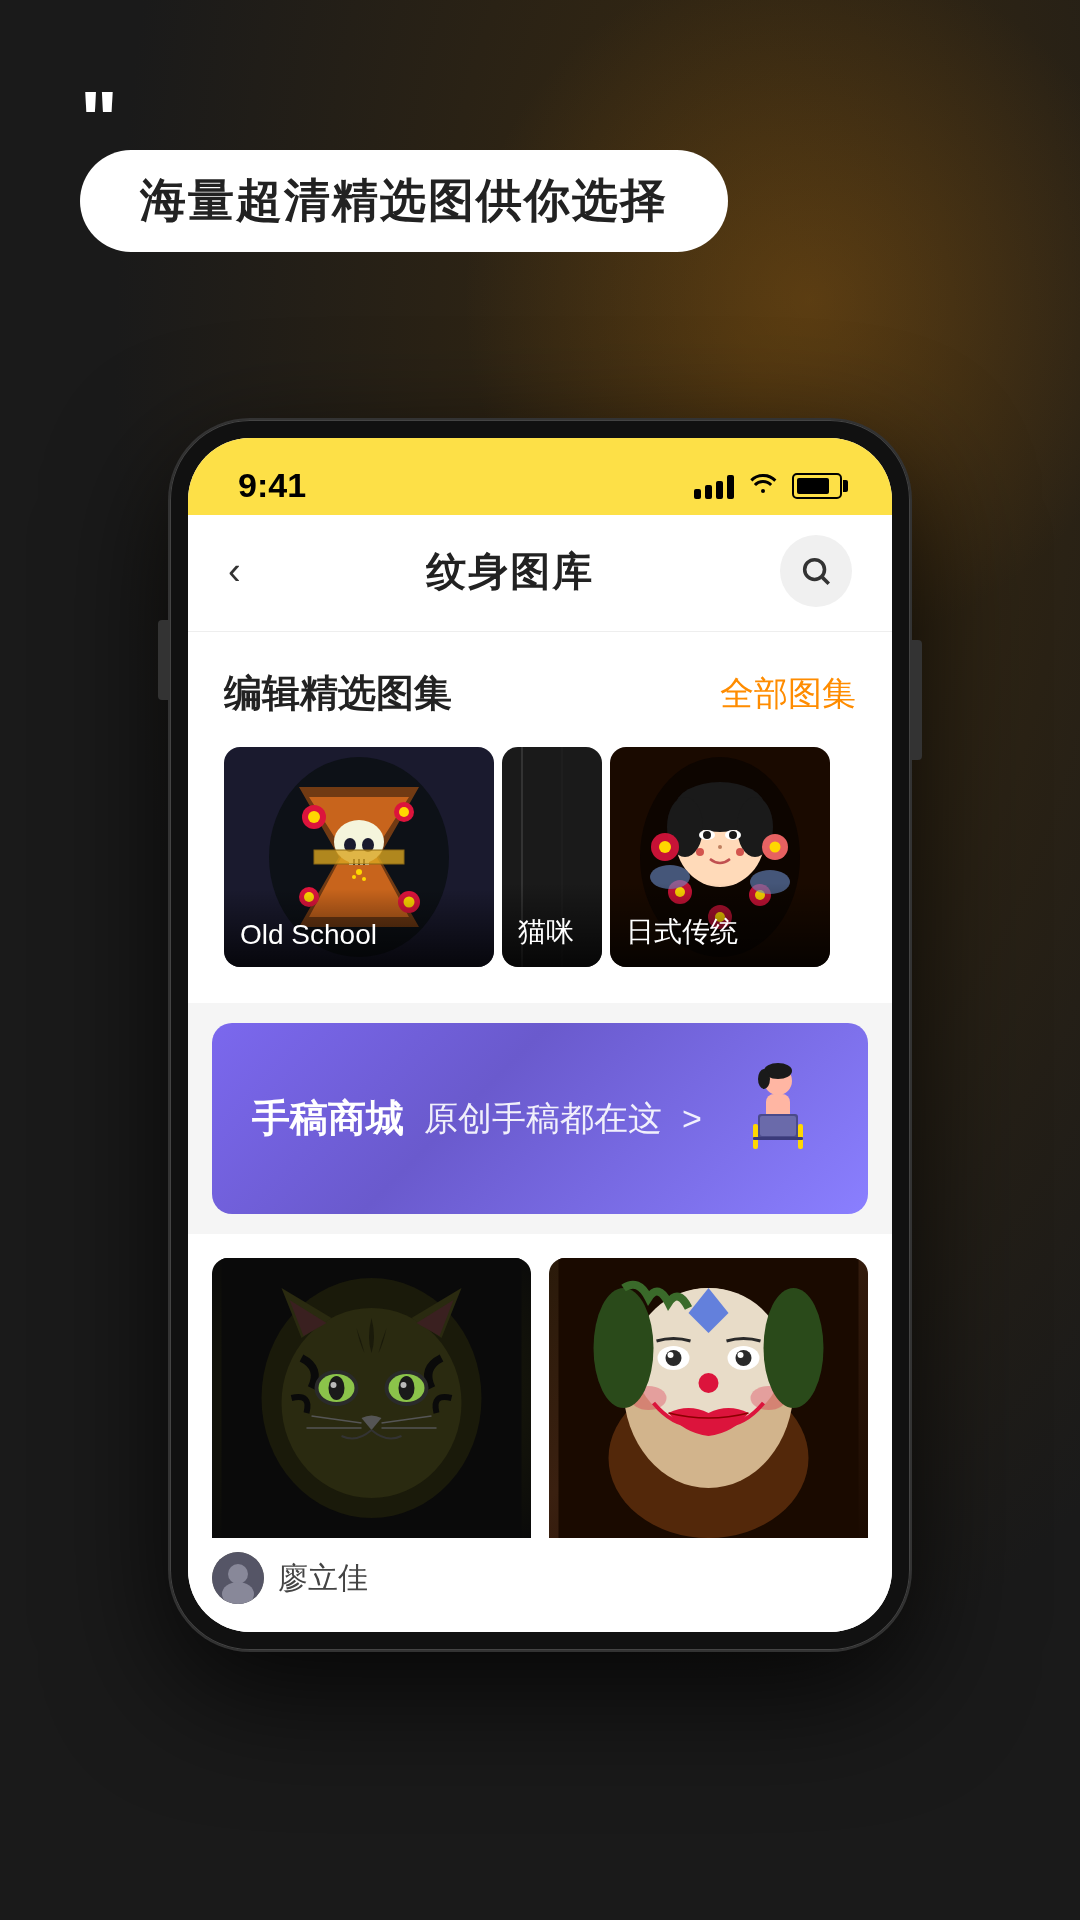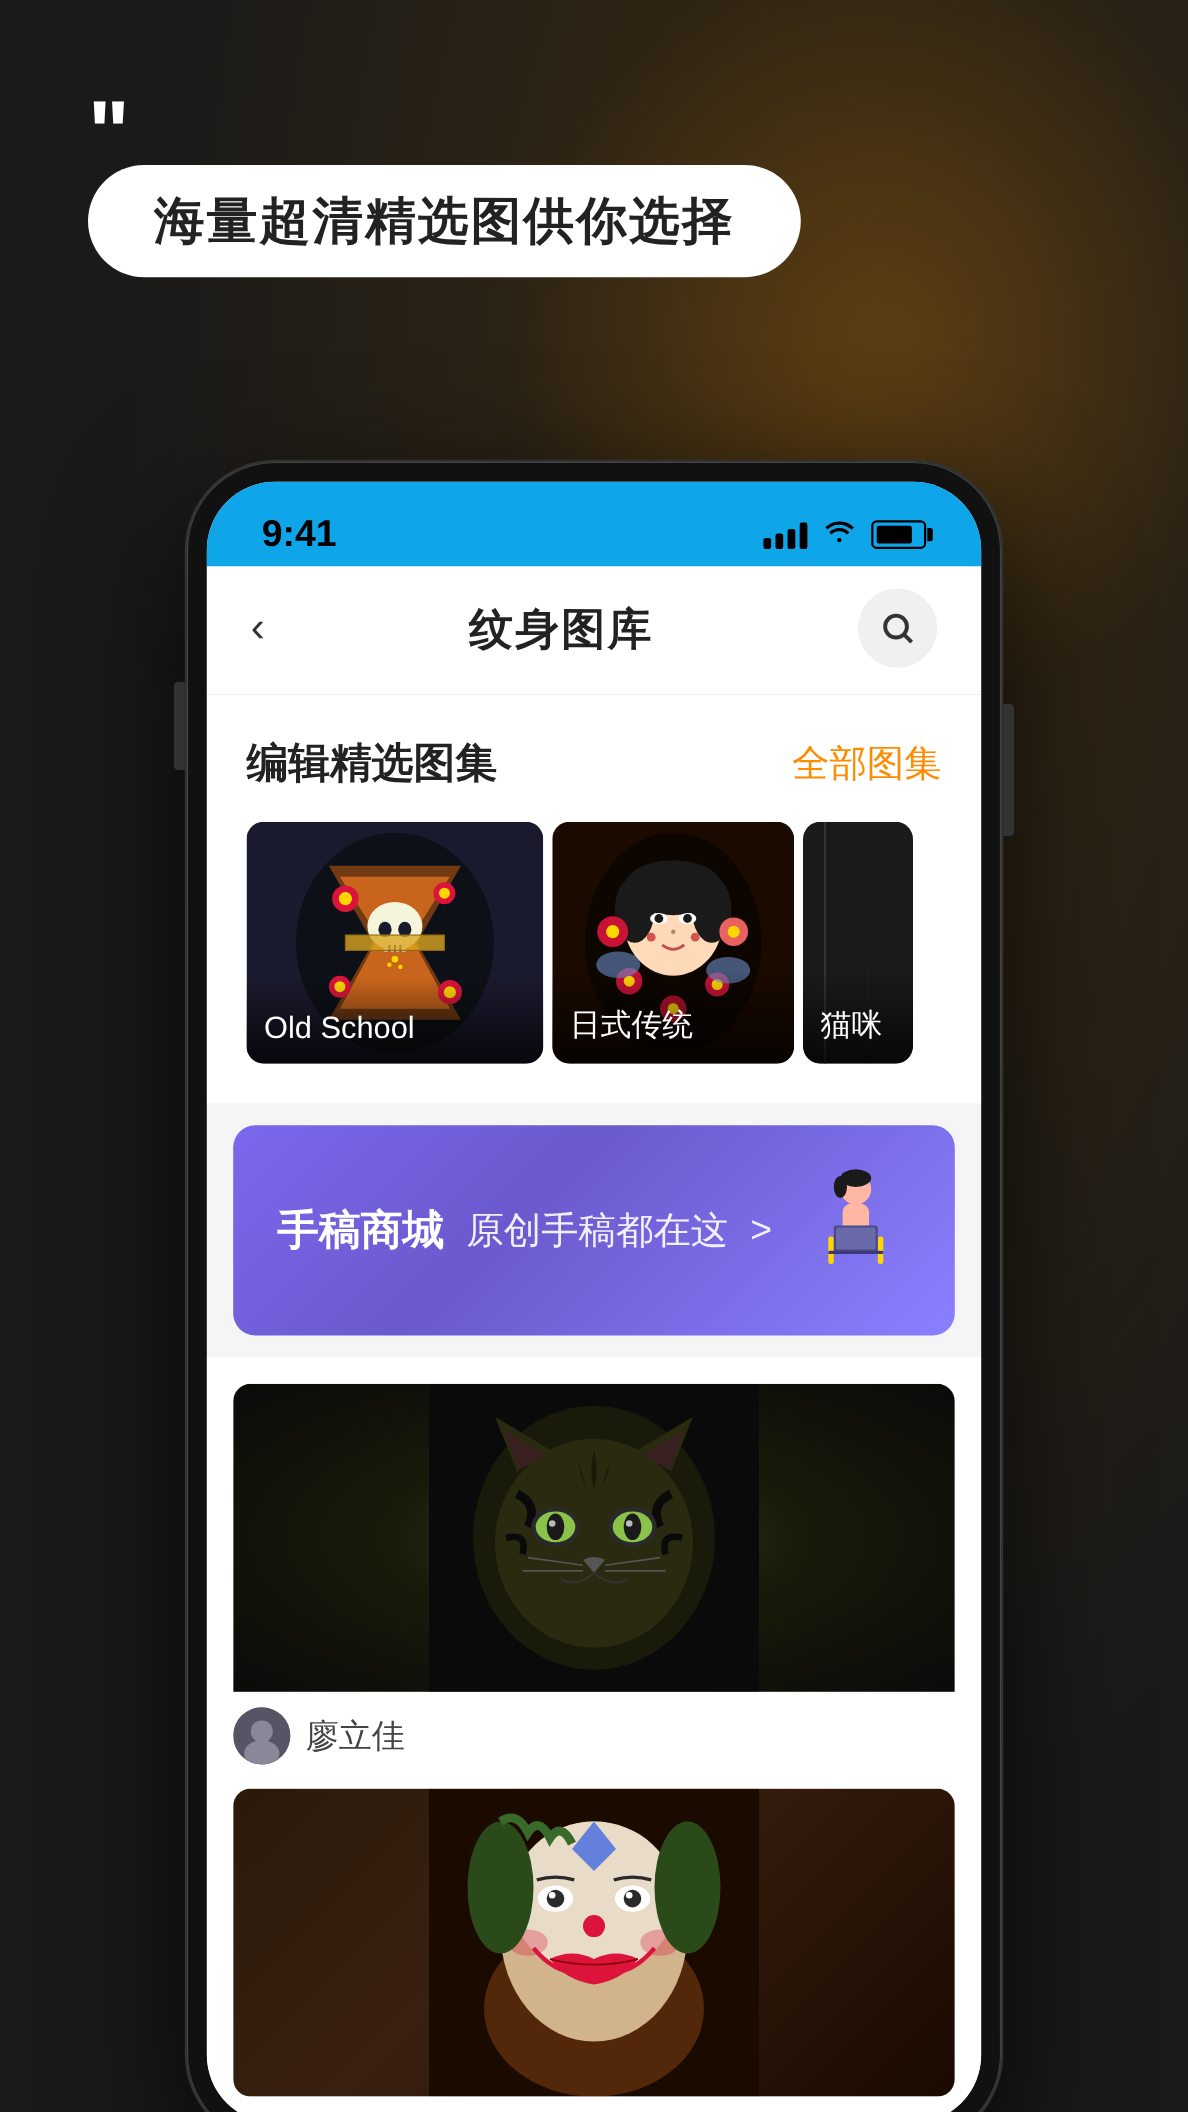--- a/index.html
+++ b/index.html
@@ -127,21 +127,21 @@
 
     .phone-screen {
       background: #f5f5f5;
       border-radius: 62px;
       overflow: hidden;
       width: 100%;
     }
 
     
     .status-bar {
-      background: #0ea5e9;
+      background: #fde047;
       padding: 28px 50px 10px;
       display: flex;
       justify-content: space-between;
       align-items: center;
     }
 
     .status-time {
       font-size: 34px;
       font-weight: 600;
       color: #000;
@@ -397,21 +397,21 @@
     }
 
     
     .grid-section {
       background: white;
       padding: 24px;
     }
 
     .image-grid {
       display: grid;
-      grid-template-columns: 1fr;
+      grid-template-columns: 1fr 1fr;
       gap: 18px;
     }
 
     .grid-item {
       border-radius: 16px;
       overflow: hidden;
       position: relative;
     }
 
     .grid-image {
@@ -537,20 +537,31 @@
 
               <circle cx="135" cy="125" r="3" fill="#FFD700"></circle>
               <circle cx="130" cy="130" r="2" fill="#FFD700"></circle>
               <circle cx="140" cy="132" r="2" fill="#FFD700"></circle>
             </svg>
             <div class="gallery-label">
               <span>Old School</span>
             </div>
           </div>
 
+          <div class="gallery-item gallery-item-medium" style="width:100px;">
+            <svg class="gallery-svg" viewBox="0 0 100 220" xmlns="http://www.w3.org/2000/svg">
+              <rect width="100" height="220" fill="#1a1a1a"></rect>
+              <line x1="20" y1="0" x2="20" y2="220" stroke="#333" stroke-width="2"></line>
+              <line x1="60" y1="0" x2="60" y2="220" stroke="#222" stroke-width="1"></line>
+            </svg>
+            <div class="gallery-label">
+              <span>猫咪</span>
+            </div>
+          </div>
+
           <div class="gallery-item gallery-item-medium">
             <svg class="gallery-svg" viewBox="0 0 220 220" xmlns="http://www.w3.org/2000/svg">
               <rect width="220" height="220" fill="#1a0a00"></rect>
               <ellipse cx="110" cy="110" rx="80" ry="100" fill="#0d0500"></ellipse>
 
               <ellipse cx="110" cy="90" rx="45" ry="50" fill="#FFDAB9"></ellipse>
 
               <ellipse cx="110" cy="60" rx="45" ry="25" fill="#1a1a1a"></ellipse>
               <ellipse cx="75" cy="80" rx="18" ry="30" fill="#1a1a1a"></ellipse>
               <ellipse cx="145" cy="80" rx="18" ry="30" fill="#1a1a1a"></ellipse>
@@ -576,31 +587,20 @@
               <circle cx="150" cy="148" r="11" fill="#DC143C" opacity="0.9"></circle>
               <circle cx="150" cy="148" r="5" fill="#FFD700"></circle>
               <circle cx="110" cy="170" r="12" fill="#DC143C" opacity="0.8"></circle>
               <circle cx="110" cy="170" r="5" fill="#FFD700"></circle>
 
               <ellipse cx="60" cy="130" rx="20" ry="12" fill="#6B8CCA" opacity="0.6"></ellipse>
               <ellipse cx="160" cy="135" rx="20" ry="12" fill="#6B8CCA" opacity="0.6"></ellipse>
             </svg>
             <div class="gallery-label">
               <span>日式传统</span>
-            </div>
-          </div>
-
-          <div class="gallery-item gallery-item-medium" style="width:100px;">
-            <svg class="gallery-svg" viewBox="0 0 100 220" xmlns="http://www.w3.org/2000/svg">
-              <rect width="100" height="220" fill="#1a1a1a"></rect>
-              <line x1="20" y1="0" x2="20" y2="220" stroke="#333" stroke-width="2"></line>
-              <line x1="60" y1="0" x2="60" y2="220" stroke="#222" stroke-width="1"></line>
-            </svg>
-            <div class="gallery-label">
-              <span>猫咪</span>
             </div>
           </div>
 
         </div>
       </div>
 
       <div class="banner-section">
         <div class="banner">
           <div class="banner-text-group">
             <span class="banner-title">手稿商城</span>

